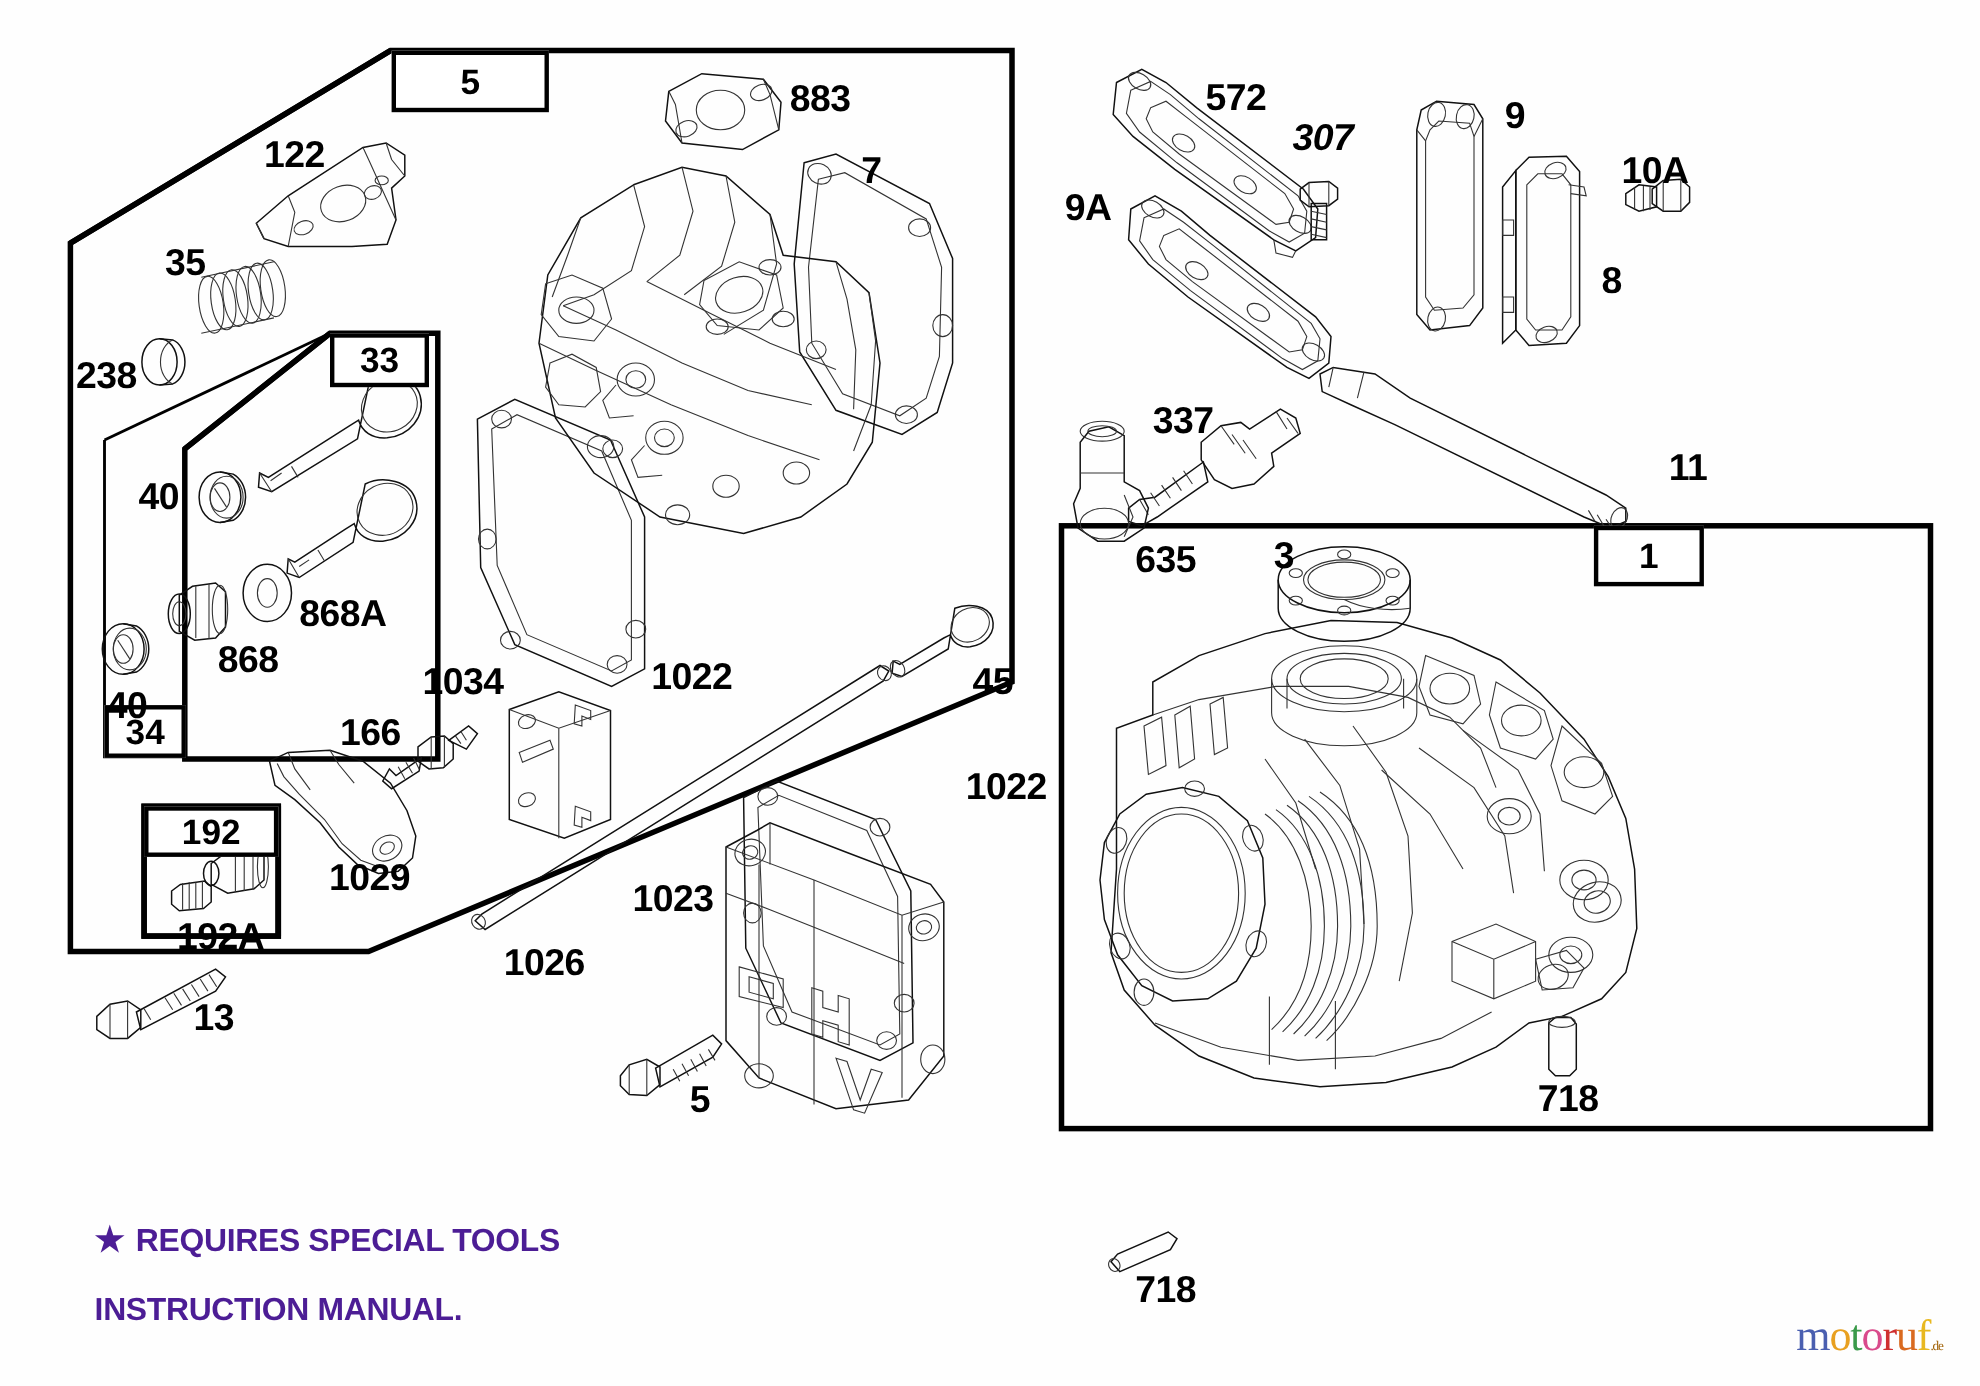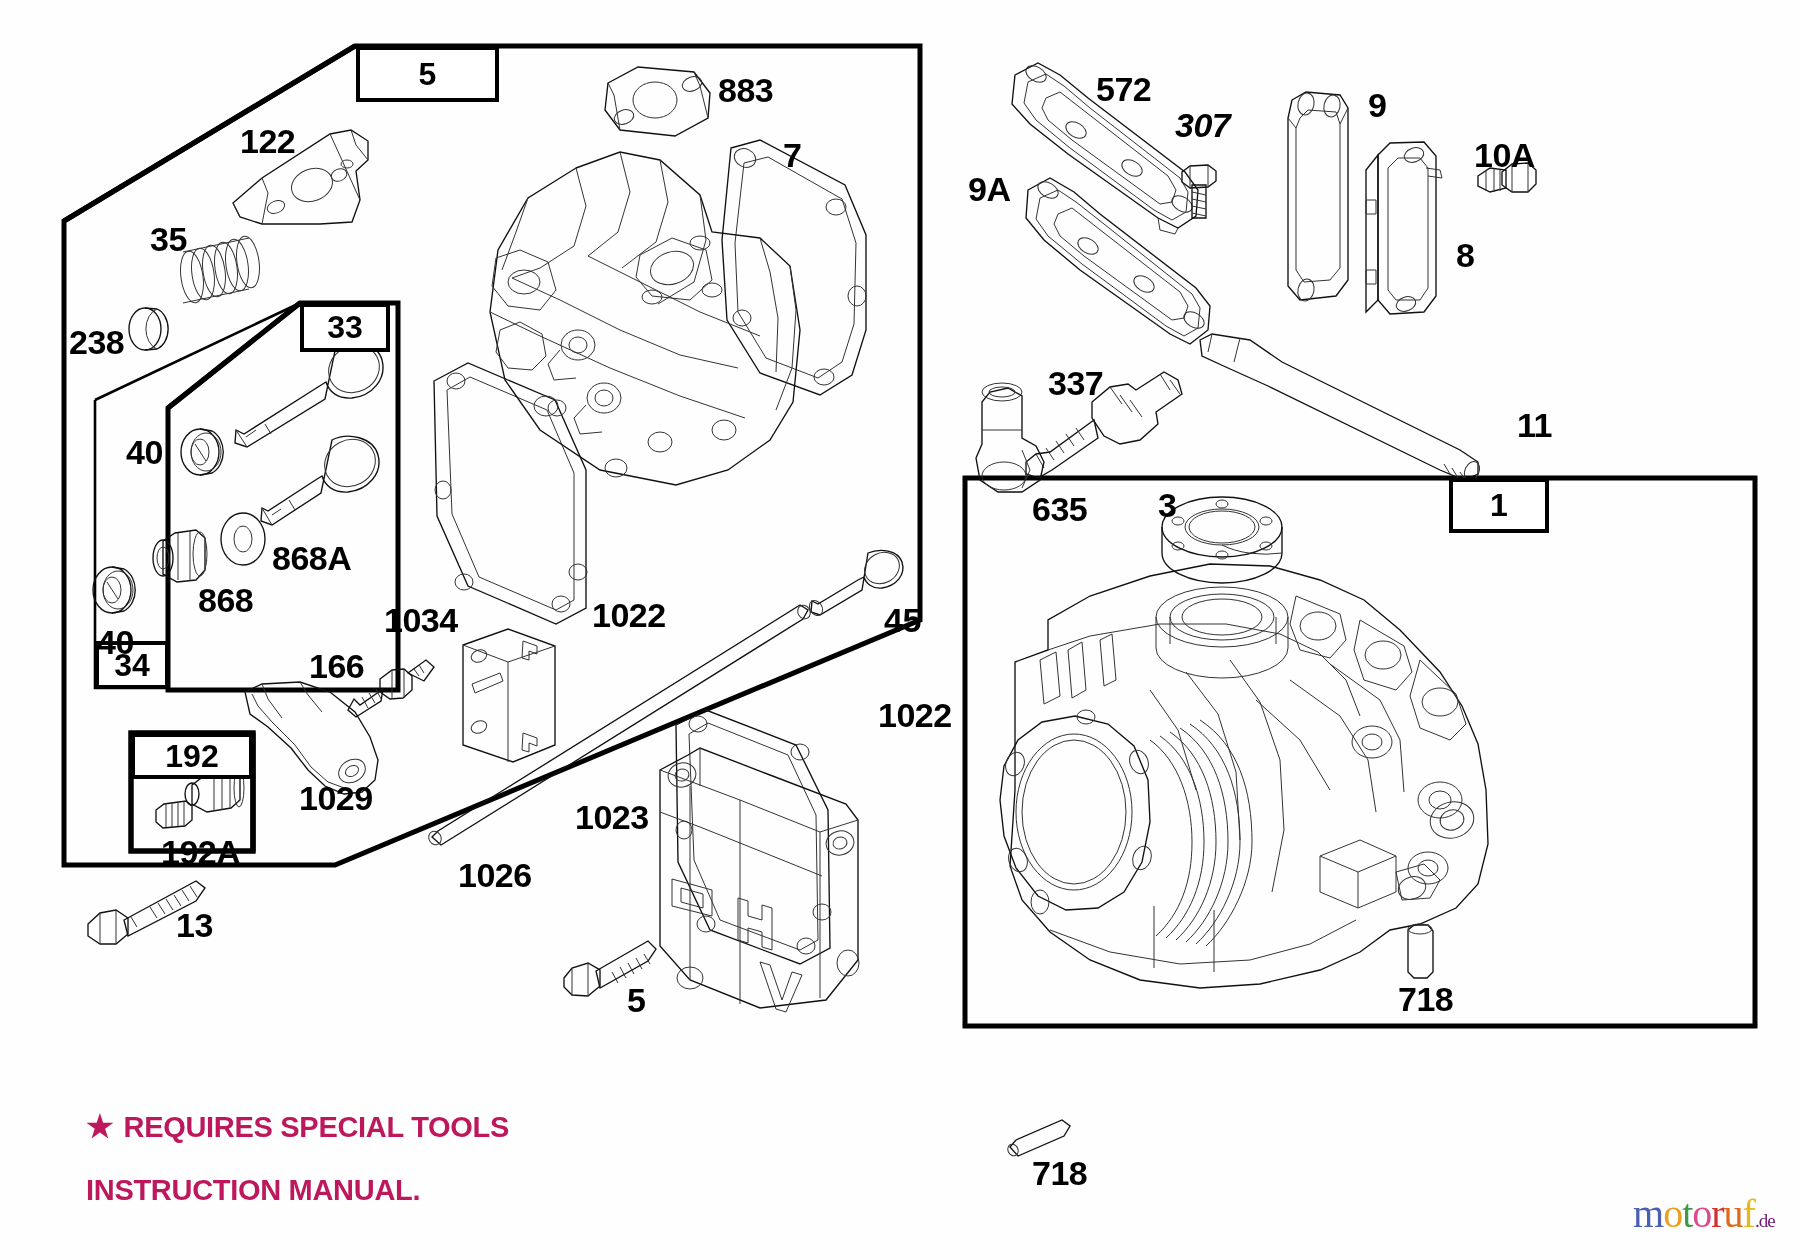--- a/index.html
+++ b/index.html
@@ -16,29 +16,29 @@
   }
   .lbl.s34{font-size:34px;}
   .boxlabel{
     position:absolute;border:4px solid #000;background:#fff;
     display:flex;align-items:center;justify-content:center;
     font-weight:bold;font-size:32px;font-family:"Liberation Sans",sans-serif;
     color:#000;box-sizing:border-box;
   }
   .note{
     position:absolute;font-weight:bold;font-size:29px;line-height:1.08;
-    font-family:"Liberation Sans",sans-serif;color:#be185d;letter-spacing:-0.3px;
+    font-family:"Liberation Sans",sans-serif;color:#4c1d95;letter-spacing:-0.3px;
   }
   .note .star{font-size:31px;margin-right:10px;}
   svg{position:absolute;top:0;left:0;}
   .wm{
     position:absolute;font-family:"Liberation Serif",serif;
     font-size:40px;letter-spacing:-1px;
   }
-  .wm .dot{font-size:19px;color:#701a75;}
+  .wm .dot{font-size:12px;color:#a16207;}
   .wm span{display:inline;}
 </style>
 </head>
 <body>
 
 <div id="sheet">
 
 <svg width="1800" height="1260" viewBox="0 0 1800 1260">
   <defs>
     <style>

